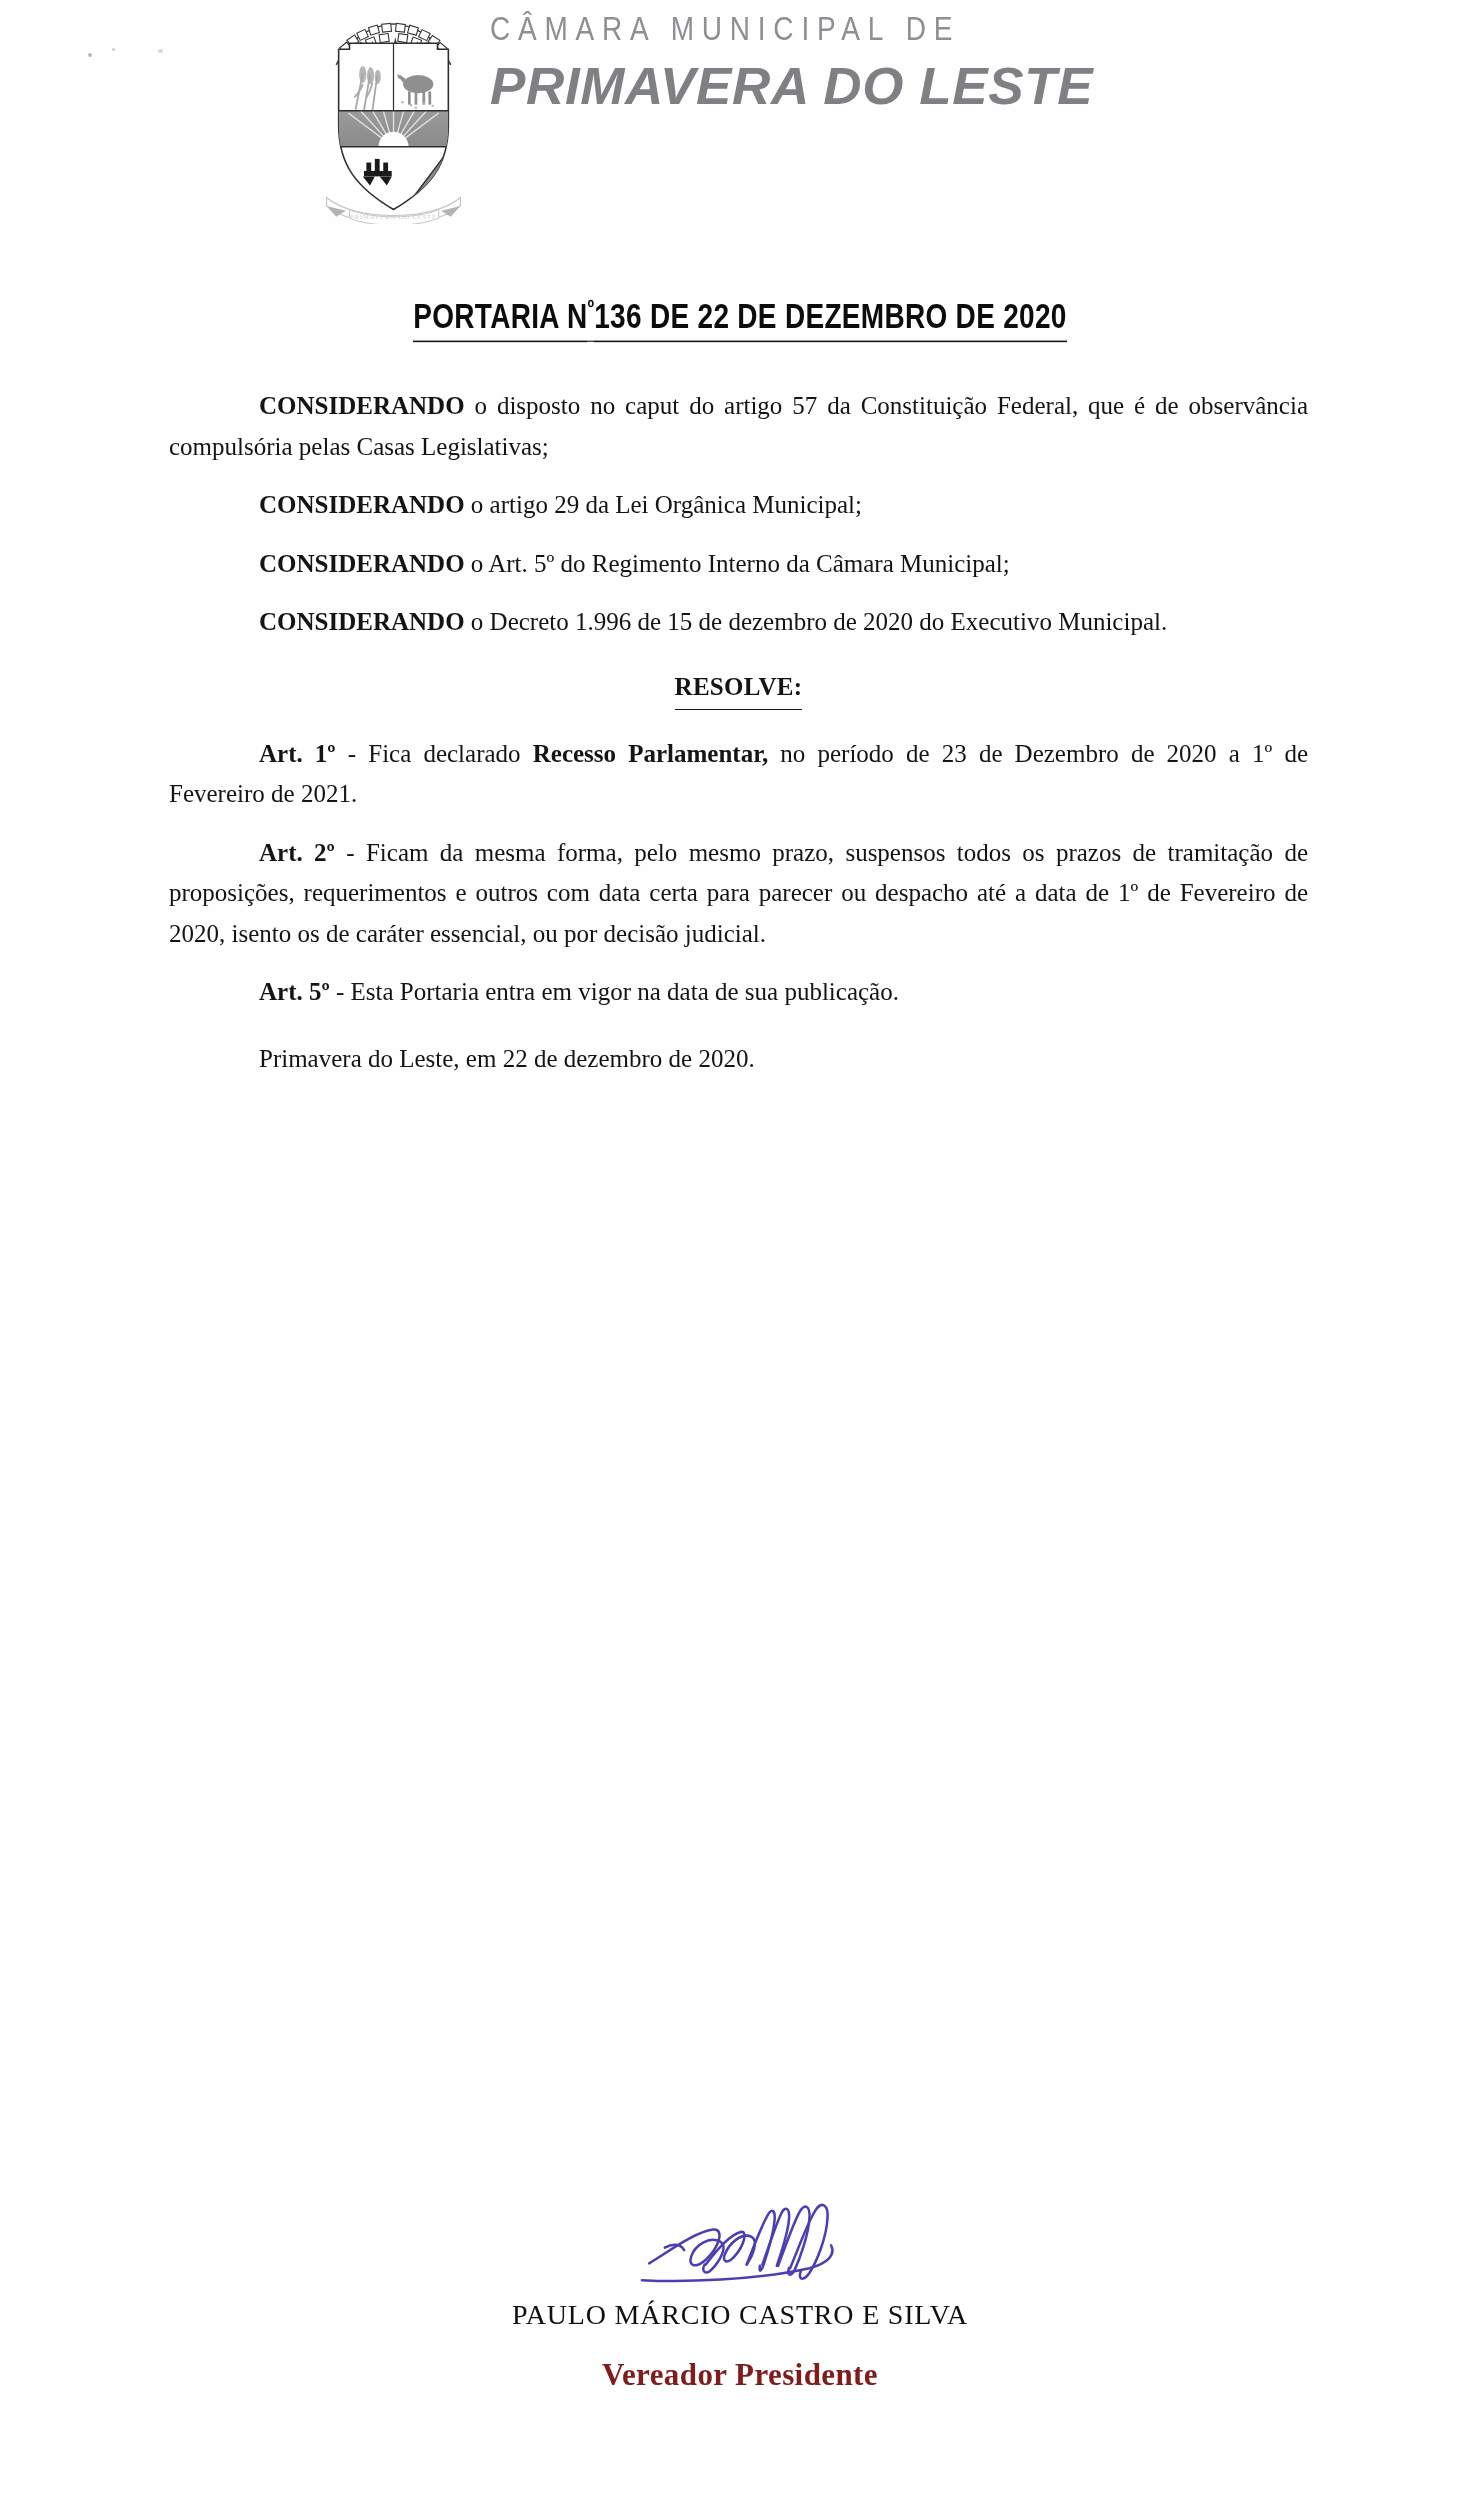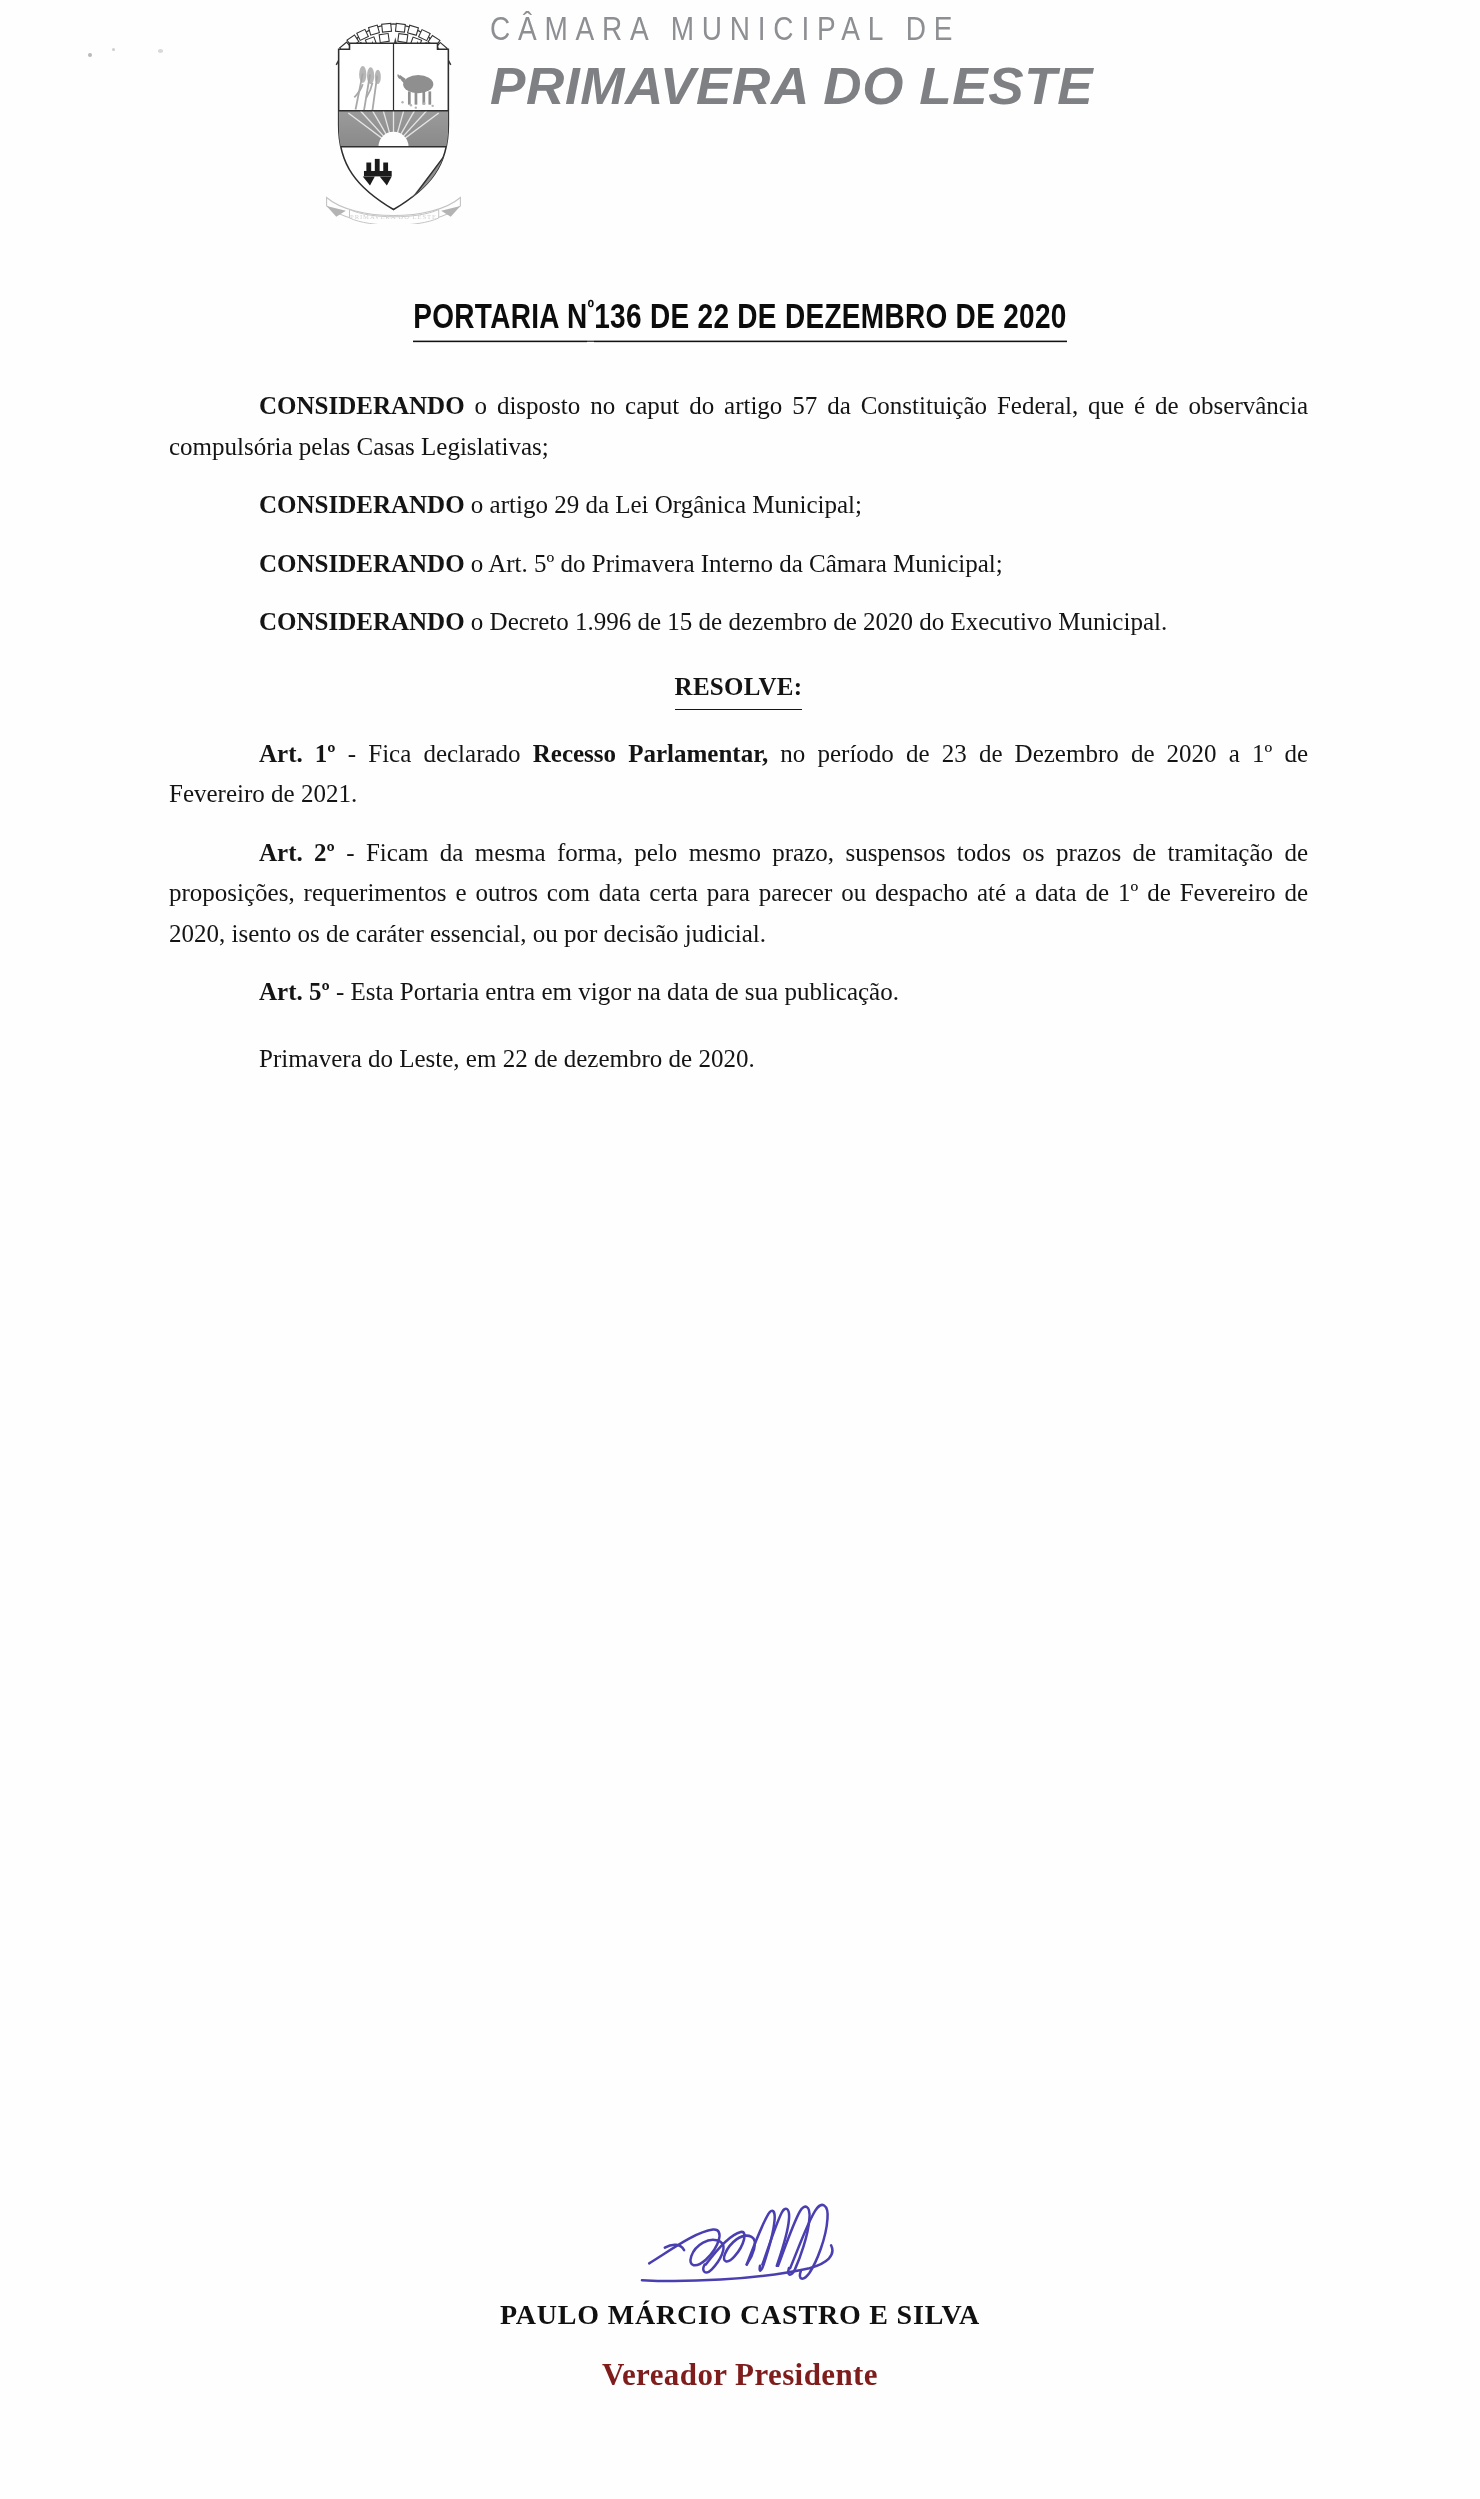--- a/index.html
+++ b/index.html
@@ -71,21 +71,21 @@
   .sign-area{
     position:absolute;left:0;top:2194px;width:100%;text-align:center;
   }
   .sign-mark{
     position:relative;height:121px;width:100%;
   }
   .sign-mark svg{
     position:absolute;left:50%;top:-2.4px;transform:translateX(-44%);
   }
   .sign-name{
-    font-size:28px;font-weight:700;letter-spacing:0.8px;
+    font-size:28px;font-weight:400;letter-spacing:0.8px;
     color:#101010;margin-top:-15.7px;position:relative;z-index:2;
   }
   .sign-role{
     font-size:31px;font-weight:700;letter-spacing:0.4px;
     color:#7f1d1d;margin-top:26px;
   }
   .speck{position:absolute;background:#b9b9bd;border-radius:50%;}
 </style>
 </head>
 <body>
@@ -232,21 +232,21 @@
     <span><span>PORTARIA N</span><sup>º</sup><span> 136 DE 22 DE DEZEMBRO DE 2020</span></span>
   </div>
 
   <div class="body-text">
 
 
     <p><b>CONSIDERANDO</b><span> o disposto no caput do artigo 57 da Constituição Federal, que é de observância compulsória pelas Casas Legislativas;</span></p>
 
     <p><b>CONSIDERANDO</b><span> o artigo 29 da Lei Orgânica Municipal;</span></p>
 
-    <p><b>CONSIDERANDO</b><span> o Art. 5º do Primavera Interno da Câmara Municipal;</span></p>
+    <p><b>CONSIDERANDO</b><span> o Art. 5º do Regimento Interno da Câmara Municipal;</span></p>
 
     <p><b>CONSIDERANDO</b><span> o Decreto 1.996 de 15 de dezembro de 2020 do Executivo Municipal.</span></p>
 
     <p class="resolve"><span>RESOLVE:</span></p>
 
     <p><b>Art. 1º</b><span> - Fica declarado </span><b>Recesso Parlamentar,</b><span> no período de 23 de Dezembro de 2020 a 1º de Fevereiro de 2021.</span></p>
 
     <p><b>Art. 2º</b><span> - Ficam da mesma forma, pelo mesmo prazo, suspensos todos os prazos de tramitação de proposições, requerimentos e outros com data certa para parecer ou despacho até a data de 1º de Fevereiro de 2020, isento os de caráter essencial, ou por decisão judicial.</span></p>
 
 

